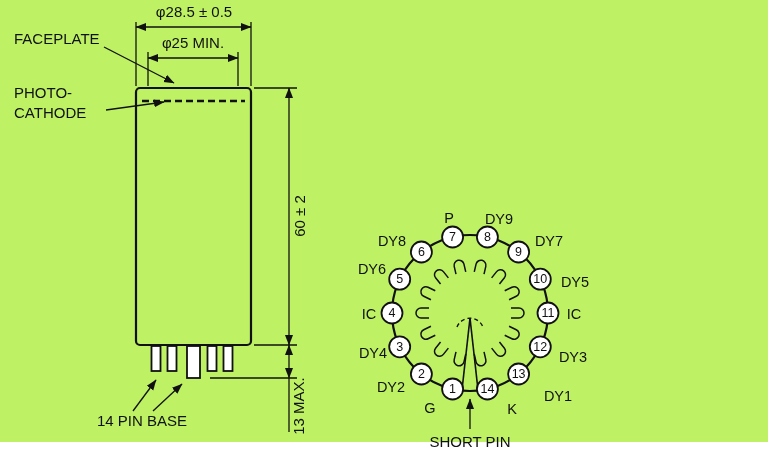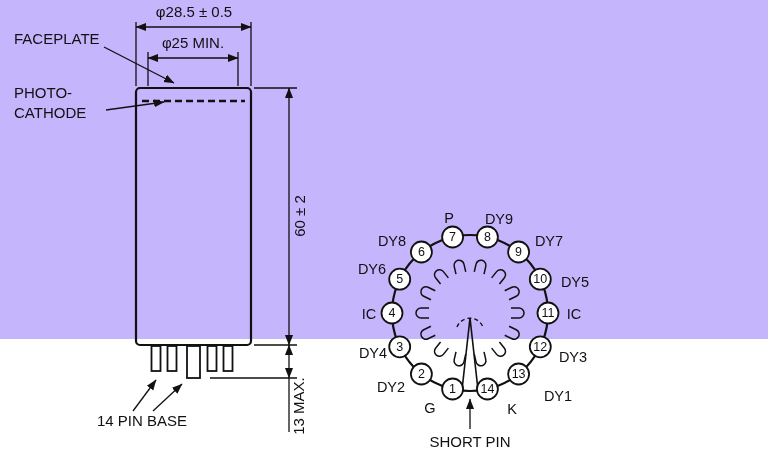--- a/index.html
+++ b/index.html
@@ -1,17 +1,17 @@
 <!DOCTYPE html>
 <html><head>
 <meta charset="utf-8">
 <style>
   html,body{margin:0;padding:0;background:#ffffff;}
   body{width:768px;height:461px;overflow:hidden;}
-  .canvas{position:relative;width:768px;height:339px;background:#c4b5fd;}
+  .canvas{position:relative;width:768px;height:442px;background:#bef264;}
   svg{position:absolute;left:0;top:0;}
   text{fill:#111111;font-family:"Liberation Sans",sans-serif;}
   .lbl{font-size:15px;}
   .dim-t{font-size:15px;}
   .mid{text-anchor:middle;}
   .pin-num{font-size:12.5px;text-anchor:middle;}
   .pin-label{font-size:14.5px;text-anchor:middle;}
   .ln{stroke:#111111;stroke-width:1.3;fill:none;}
   .ln2{stroke:#111111;stroke-width:1.6;fill:none;}
   .thick{stroke:#111111;stroke-width:2.2;fill:none;}

